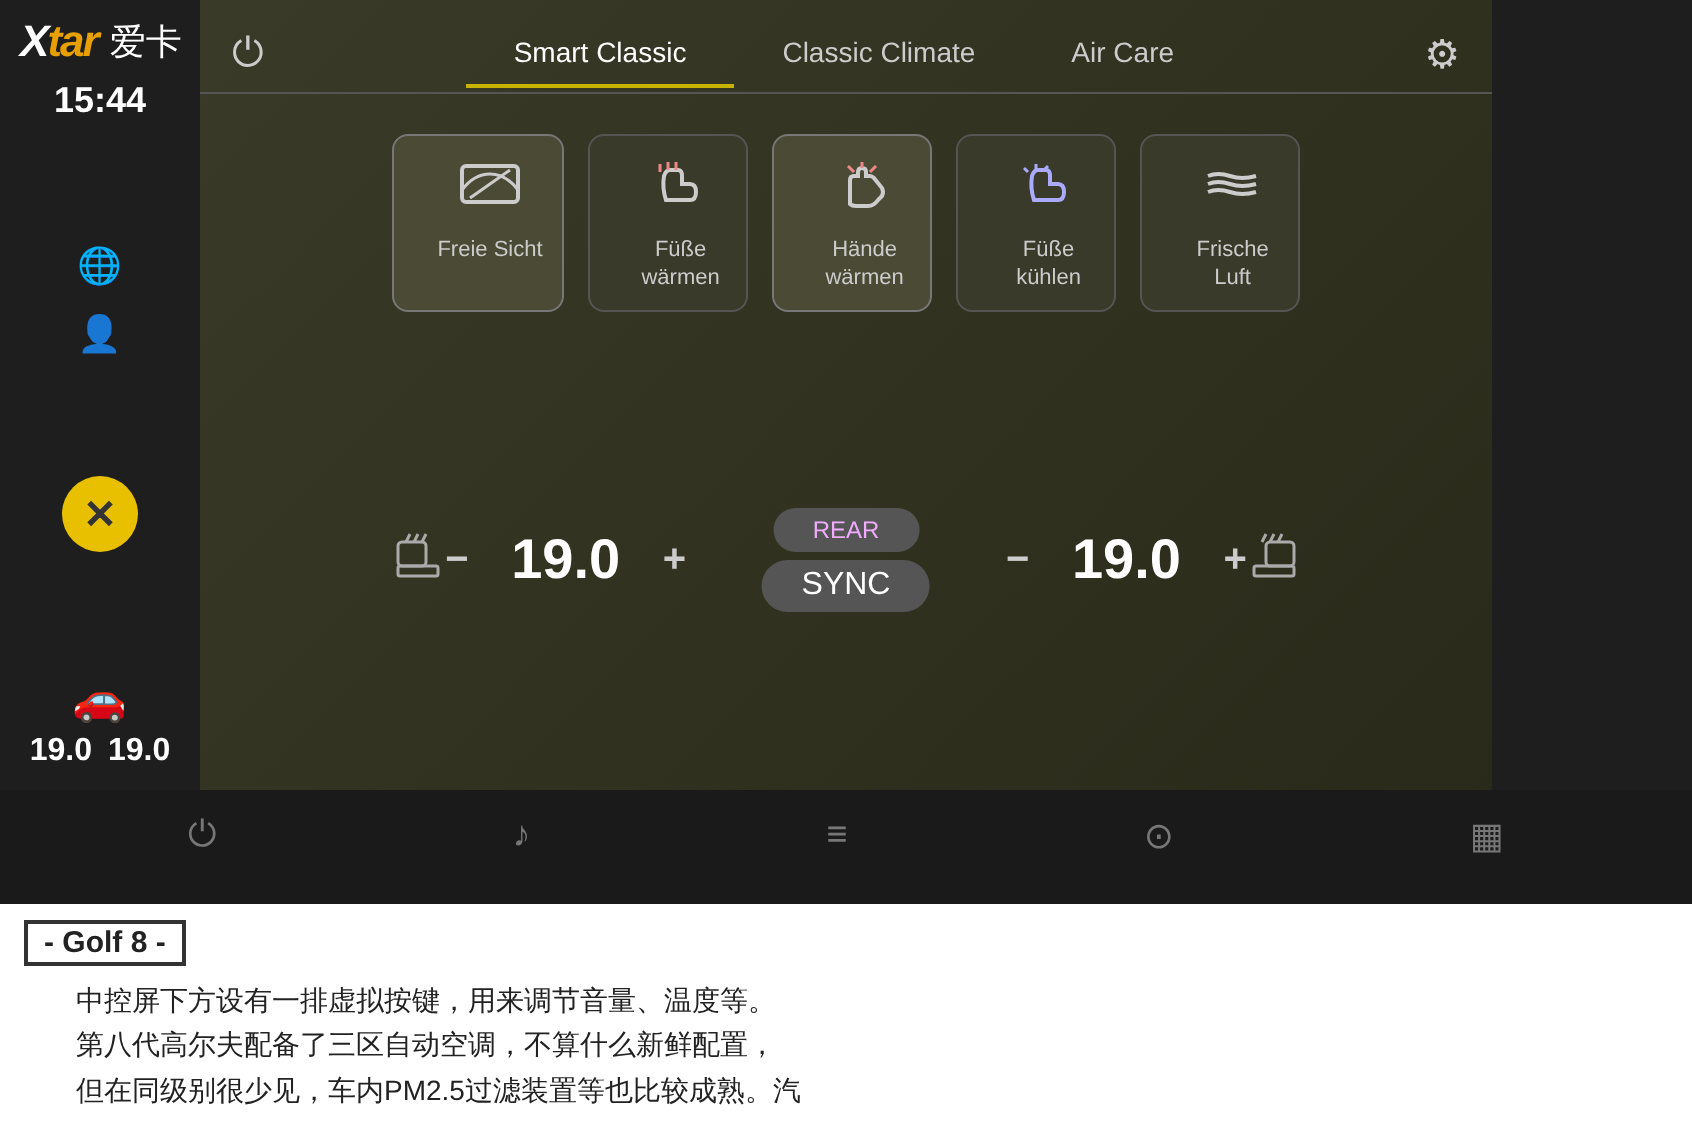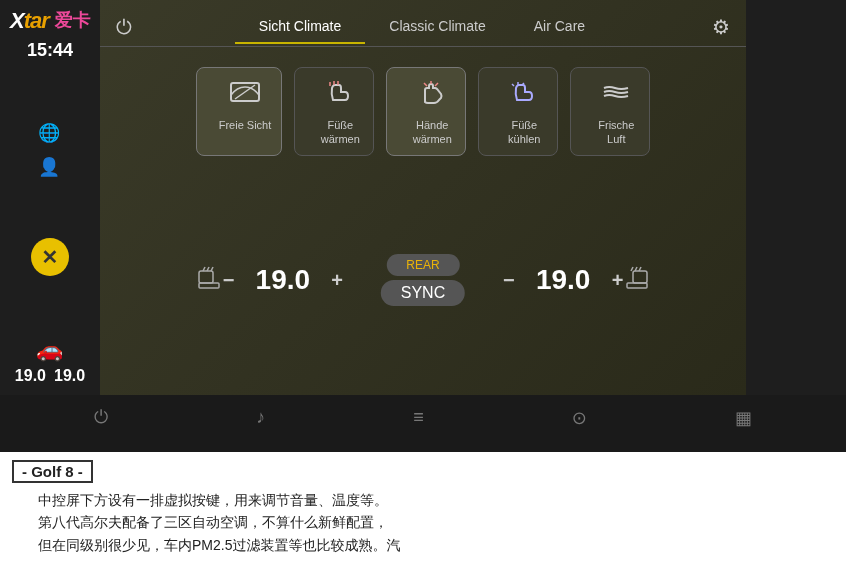--- a/index.html
+++ b/index.html
@@ -11,37 +11,38 @@
       overflow: hidden;
       position: relative;
     }
 
     
     .watermark {
       position: absolute;
       top: 8px;
       left: 10px;
       display: flex;
+      align-items: center;
       gap: 6px;
       z-index: 10;
     }
     .xtar-logo {
       font-size: 22px;
       font-weight: 900;
       color: white;
       font-style: italic;
       letter-spacing: -1px;
     }
     .xtar-logo span {
       color: #e8a000;
     }
     .aika-text {
       font-size: 18px;
-      color: #ec4899;
-      font-weight: bold;
+      color: #ffffff;
+      font-weight: normal;
     }
 
     
     .left-sidebar {
       position: absolute;
       left: 0;
       top: 0;
       width: 100px;
       height: 395px;
       background: #1e1e1e;
@@ -214,21 +215,21 @@
       flex-direction: column;
       align-items: center;
       gap: 4px;
       position: absolute;
       left: 50%;
       transform: translateX(-50%);
     }
 
     .rear-btn {
       background: #555;
-      color: #eab308;
+      color: #f0abfc;
       border: none;
       border-radius: 20px;
       padding: 4px 20px;
       font-size: 12px;
       cursor: pointer;
       text-align: right;
     }
 
     .sync-btn {
       background: #555;
@@ -374,21 +375,21 @@
     </div>
   </div>
 </div>
 
 <div class="climate-screen">
 
   <div class="tabs-bar">
     <div class="power-btn">⏻</div>
     <div class="tabs">
       <div class="tab active">
-        <span>Sicht Climate</span>
+        <span>Smart Classic</span>
       </div>
       <div class="tab">
         <span>Classic Climate</span>
       </div>
       <div class="tab">
         <span>Air Care</span>
       </div>
     </div>
     <div class="settings-btn">⚙</div>
   </div>

